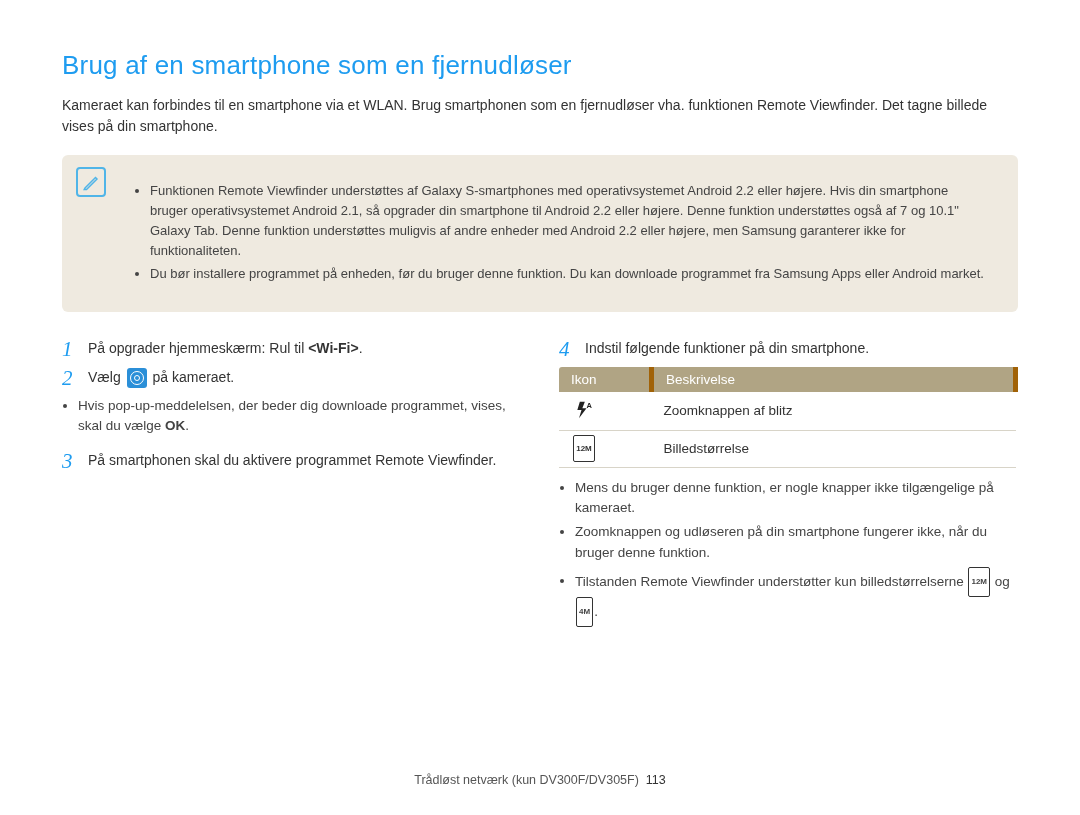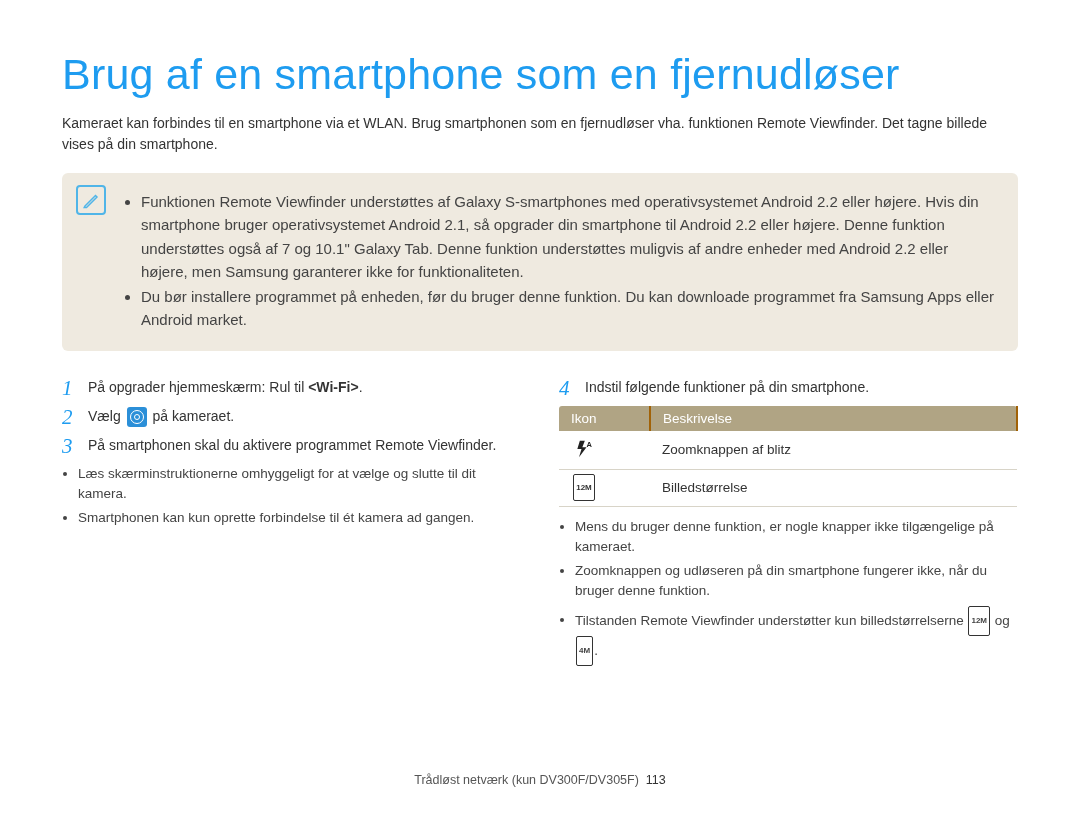--- a/index.html
+++ b/index.html
@@ -11,21 +11,21 @@
     height: 815px;
     overflow: hidden;
     color: #333;
   }
   .page {
     padding: 50px 62px 0 62px;
   }
   h1 {
     color: #1e9cf0;
     font-weight: 400;
-    font-size: 43px;
+    font-size: 26px;
     margin: 0 0 14px 0;
     letter-spacing: 0.2px;
   }
   .intro {
     font-size: 14px;
     line-height: 1.5;
     margin-bottom: 18px;
   }
   .note-box {
     background: #efeae0;
@@ -41,23 +41,23 @@
     width: 26px;
     height: 26px;
     border: 2px solid #50b5e8;
     border-radius: 4px;
     display: flex;
     align-items: center;
     justify-content: center;
   }
   .note-icon svg { width: 18px; height: 18px; }
   .note-box ul {
-    margin: 7px;
+    margin: 16px;
     padding-left: 16px;
-    font-size: 15px;
+    font-size: 13px;
     line-height: 1.55;
     color: #444;
   }
   .note-box li { margin-bottom: 2px; }
   .columns {
     display: flex;
     gap: 38px;
   }
   .col { flex: 1; font-size: 14px; }
   .step {
@@ -106,21 +106,21 @@
     width: 100%;
     margin: 6px 0 10px 0;
     font-size: 13.5px;
   }
   table.icons th {
     background: #b0a484;
     color: #fff;
     font-weight: 400;
     text-align: left;
     padding: 5px 12px;
-    border-right: 2px solid #a16207;
+    border-right: 5px solid #a16207;
   }
   table.icons th:first-child { width: 66px; border-top-left-radius: 3px;}
   table.icons th:last-child { border-top-right-radius: 3px;}
   table.icons td {
     padding: 7px 12px;
     border-bottom: 1px solid #d8d4c8;
   }
   .cell-icon { display:inline-flex; align-items:center; justify-content:center; width:26px; height:22px;}
   .tiny-frame {
     display:inline-block; border:1.5px solid #333; border-radius:2px;
@@ -166,29 +166,30 @@
           <span>På opgrader hjemmeskærm: Rul til </span><b>&lt;Wi-Fi&gt;</b><span>.</span>
         </div>
       </div>
 
       <div class="step">
         <div class="step-num">2</div>
         <div class="step-body">
           <span>Vælg </span><span class="inline-icon"></span><span> på kameraet.</span>
         </div>
       </div>
+      <ul class="sub-bullets">
+        <li>
+          <span>Hvis pop-up-meddelelsen, der beder dig downloade programmet, vises, skal du vælge </span><b>OK</b><span>.</span>
+        </li>
+      </ul>
 
       <div class="step">
         <div class="step-num">3</div>
         <div class="step-body">På smartphonen skal du aktivere programmet Remote Viewfinder.</div>
       </div>
-      <ul class="sub-bullets">
-        <li>Læs skærminstruktionerne omhyggeligt for at vælge og slutte til dit kamera.</li>
-        <li>Smartphonen kan kun oprette forbindelse til ét kamera ad gangen.</li>
-      </ul>
     </div>
 
     <div class="col">
       <div class="step">
         <div class="step-num">4</div>
         <div class="step-body">Indstil følgende funktioner på din smartphone.</div>
       </div>
 
       <table class="icons">
         <tbody>

